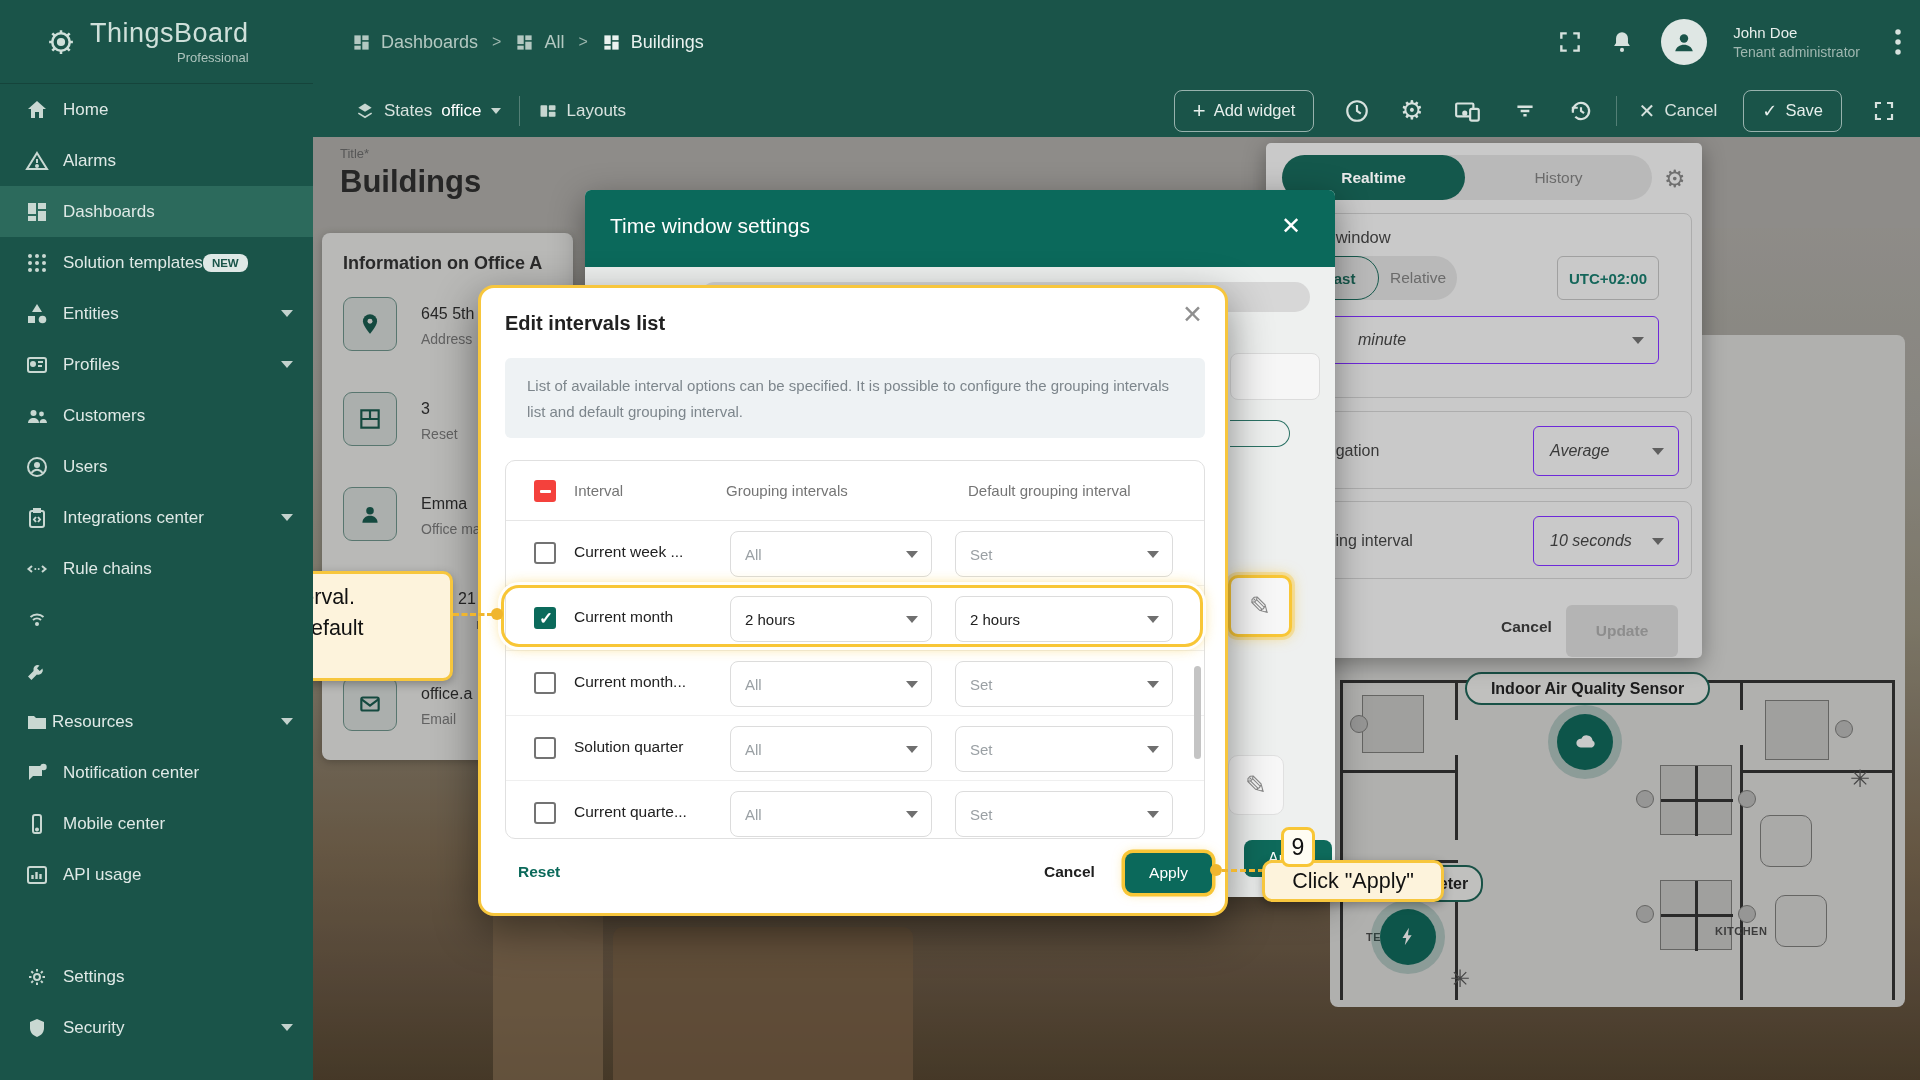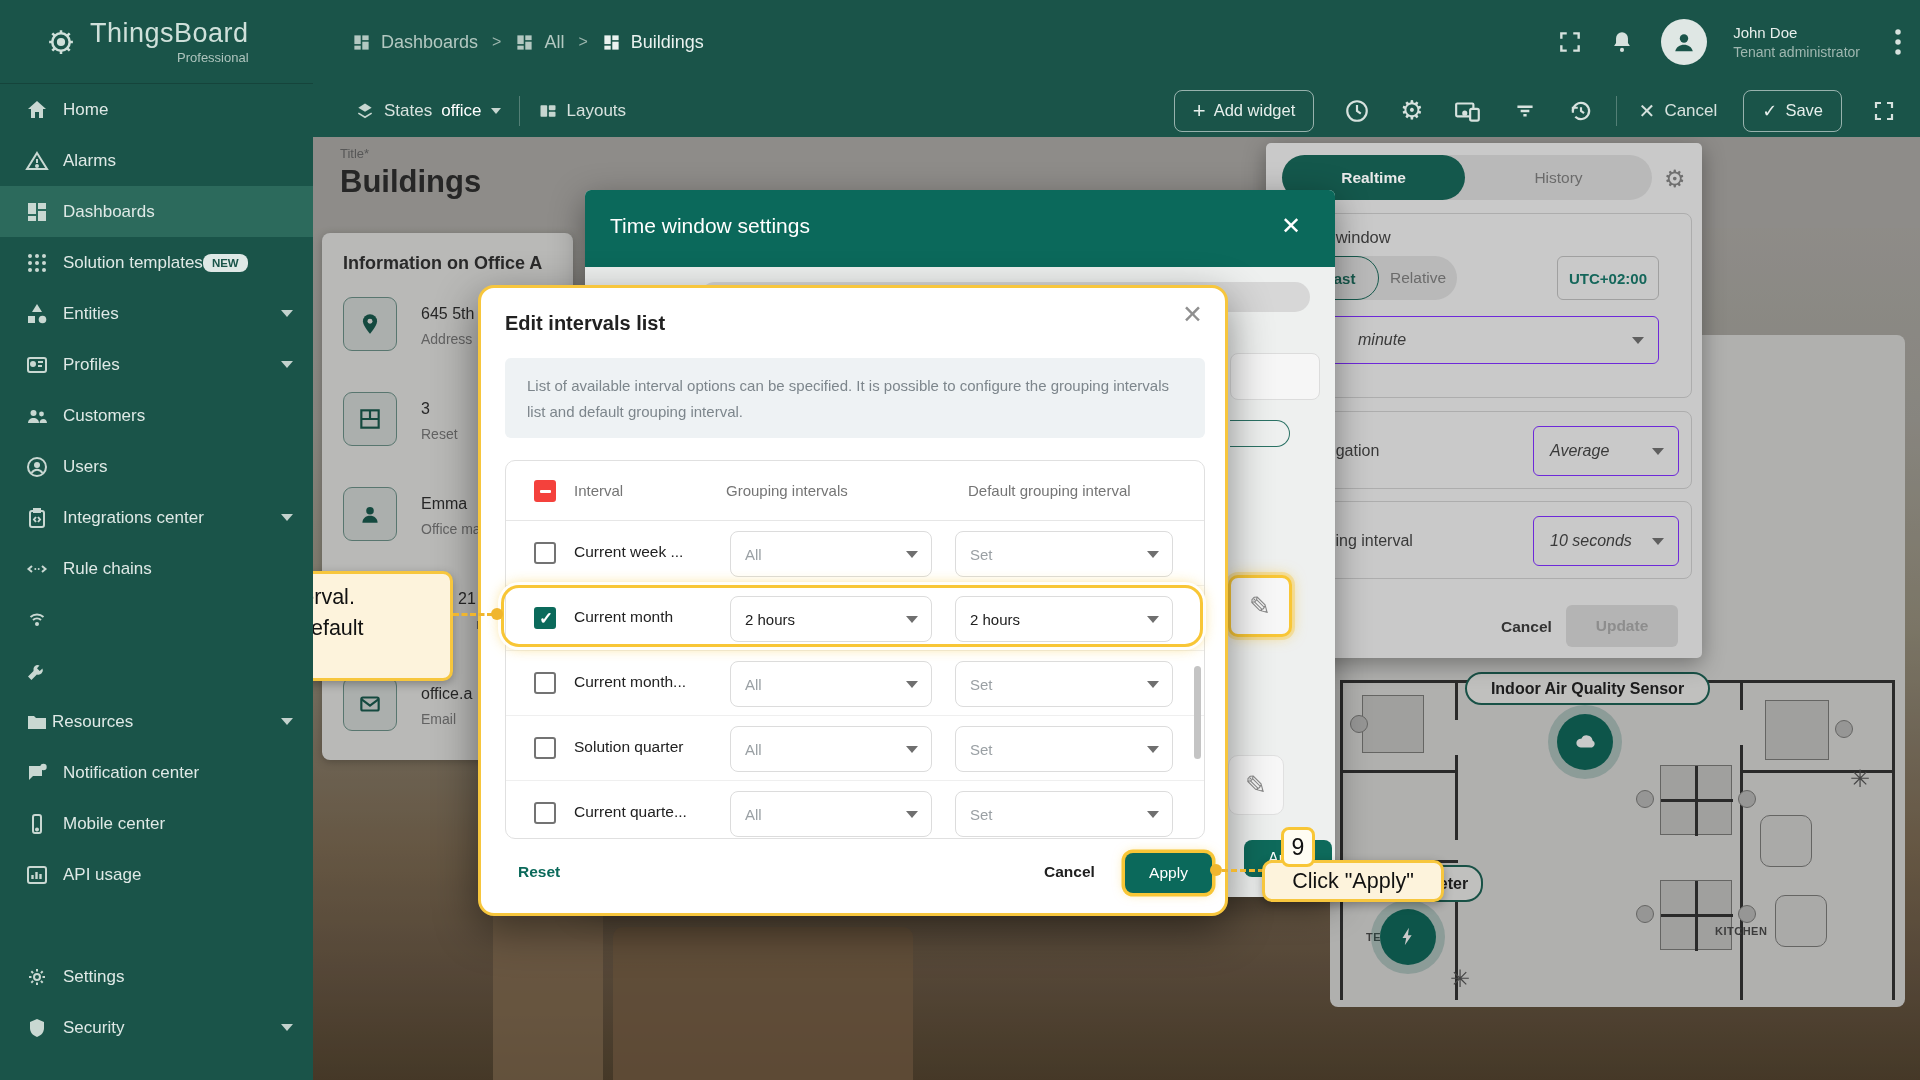--- a/index.html
+++ b/index.html
@@ -269,21 +269,21 @@
     </div>
   </div>
   <div class="panel-section" style="top:358px; height:78px;">
     <div class="p-label" style="left:14px; top:30px;">Grouping interval</div>
     <div class="p-dd" style="left:256px; top:14px; width:146px; height:50px;">
       <span style="margin-left:16px;">10 seconds</span>
       <span class="arr"></span>
     </div>
   </div>
   <div class="p-cancel" style="left:235px; top:475px;">Cancel</div>
-  <div class="p-update" style="left:300px; top:462px; width:112px; height:42px;">Update</div>
+  <div class="p-update" style="left:300px; top:462px; width:112px; height:52px;">Update</div>
 </div>
 
 <div class="tws">
   <div class="tws-header">
     <div class="tws-title">Time window settings</div>
     <div class="tws-close">✕</div>
   </div>
   <div class="tws-graypill"></div>
   <div class="tws-whitebox"></div>
   <div class="tws-tealpill"></div>

